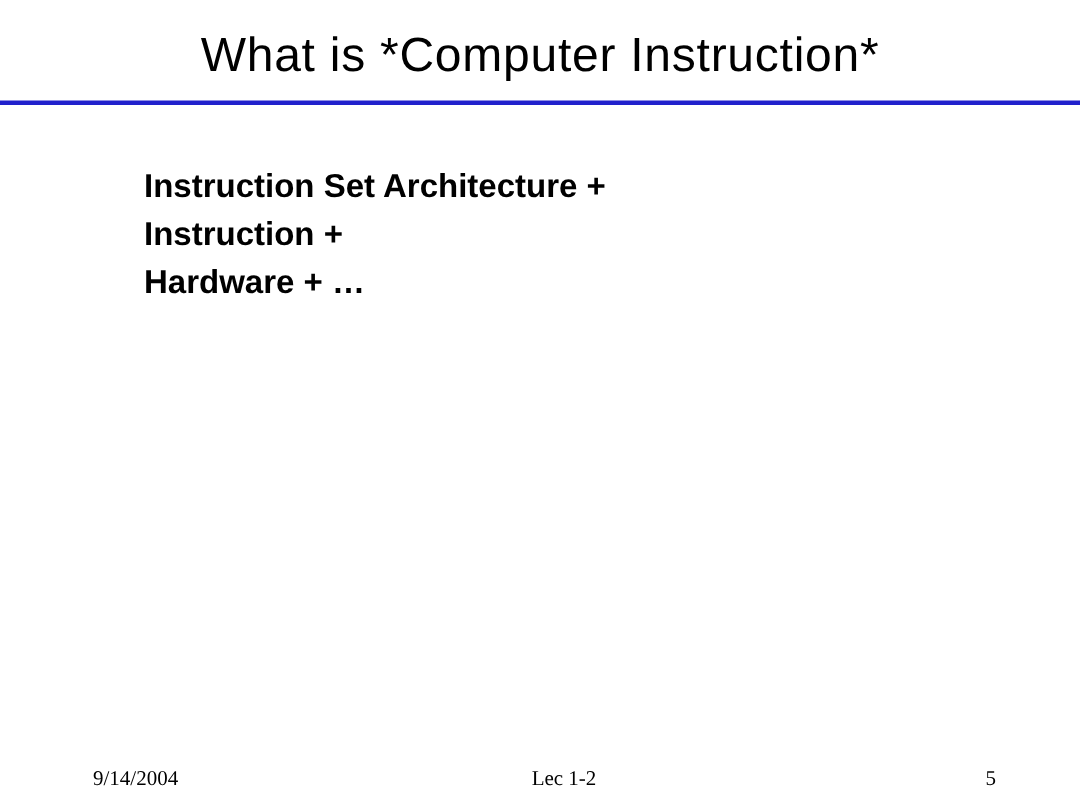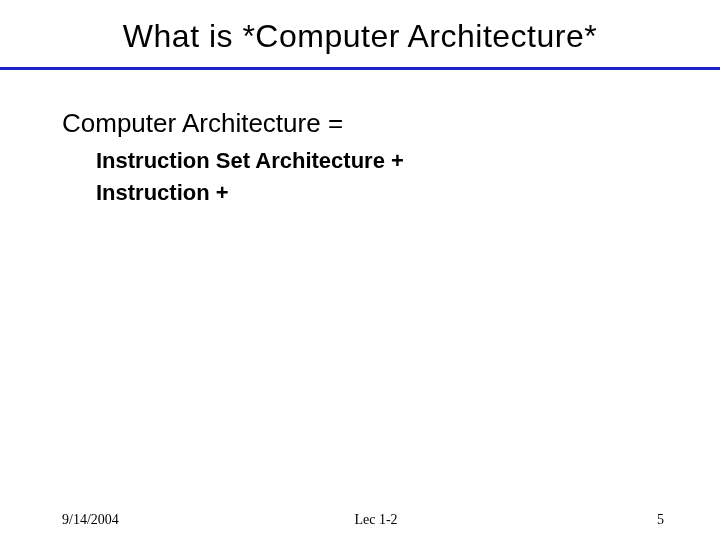--- a/index.html
+++ b/index.html
@@ -65,26 +65,26 @@
       margin-left: 16px;
     }
     .footer-page {
       position: absolute;
       right: 56px;
     }
   </style>
 </head>
 <body>
 
-<h1 class="slide-title">What is *Computer Architecture*</h1>
+<h1 class="slide-title">What is *Computer Instruction*</h1>
 <hr class="title-underline">
 
 <div class="content-area">
-  <div class="subheading">Computer Architecture =</div>
   <div class="body-line">Instruction Set Architecture  +</div>
   <div class="body-line">Instruction +</div>
+  <div class="body-line">Hardware + …</div>
 </div>
 
 <div class="footer">
   <span class="footer-date">9/14/2004</span>
   <span class="footer-center">Lec 1-2</span>
   <span class="footer-page">5</span>
 </div>
 
 </body></html>

